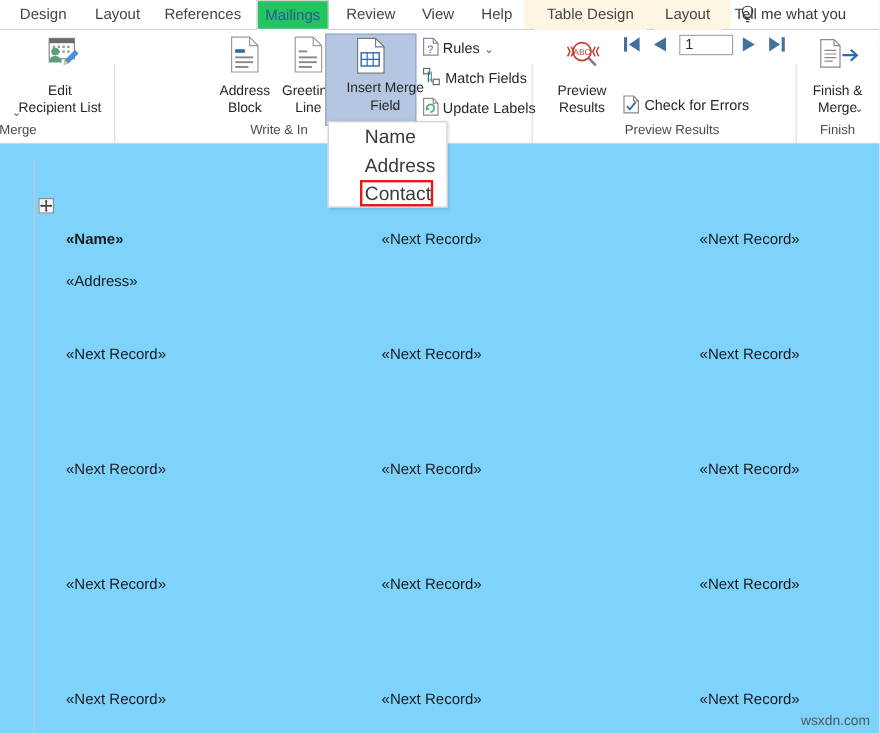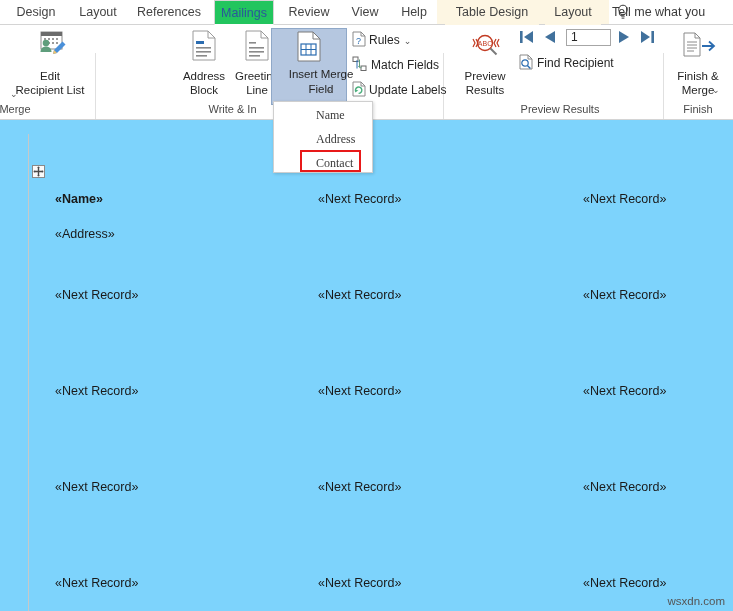--- a/index.html
+++ b/index.html
@@ -151,28 +151,27 @@
     left: 273px; top: 101px;
     width: 100px; height: 72px;
     background: #ffffff;
     border: 1px solid #cfcfcf;
     box-shadow: 1px 1px 3px rgba(0,0,0,0.16);
     z-index: 20;
     box-sizing: border-box;
   }
   .dd-item {
     position: absolute;
-    left: 16px; width: 100px;
+    left: 4px; width: 100px;
     height: 24px; line-height: 24px;
-    font-size: 12px;
+    font-size: 16px;
     color: #3b3b3b;
     padding-left: 26px;
     box-sizing: border-box;
     white-space: nowrap;
-    font-family: Liberation Serif, serif;
   }
   .redbox {
     position: absolute;
     border: 2px solid #e81919;
     box-sizing: border-box;
     z-index: 25;
     pointer-events: none;
   }
 
   
@@ -385,31 +384,30 @@
         <path d="M1 1l10 6-10 6z" fill="#41719c"></path>
       </svg>
   </span>
   <span class="navbtn" style="left:640px; top:5px;">
     <svg width="15" height="14" viewBox="0 0 15 14">
       <path d="M1 1l9 6-9 6z" fill="#41719c"></path>
       <rect x="11.4" y="1" width="2.6" height="12" fill="#41719c"></rect>
     </svg>
   </span>
 
-  <div class="smallbtn" style="left:519px; top:29px;">
+
+  <div class="smallbtn" style="left:519px; top:54px;">
     <span class="icon-wrap" style="position:relative; display:inline-block; vertical-align:-3px; margin-right:3px;">
       <svg width="15" height="16" viewBox="0 0 15 16">
         <path d="M1 1h8l4 4v10H1z" fill="#ffffff" stroke="#8a8a8a" stroke-width="1"></path>
         <path d="M9 1v4h4" fill="none" stroke="#8a8a8a" stroke-width="1"></path>
-        <circle cx="6" cy="9" r="3.2" fill="none" stroke="#2b6cb0" stroke-width="1.2"></circle>
-        <path d="M8.4 11.4l3 3" stroke="#2b6cb0" stroke-width="1.4"></path>
-      </svg>
-    </span><span>Find Recipient</span>
-  </div>
-
+        <path d="M3.5 9.5l2.3 2.6 5-6" fill="none" stroke="#2b6cb0" stroke-width="1.5"></path>
+      </svg>
+    </span><span>Check for Errors</span>
+  </div>
 
   <div class="grouplabel" style="left:505px; top:78px; width:110px;">Preview Results</div>
 
   <div class="bigbtn" style="left:668px; top:3px; width:60px; height:80px;">
     <span class="icon-wrap" style="left:14px; top:4px;">
       <svg width="34" height="30" viewBox="0 0 34 30">
         <path d="M2 1h11l5 5v18H2z" fill="#ffffff" stroke="#8a8a8a" stroke-width="1"></path>
         <path d="M13 1v5h5" fill="none" stroke="#8a8a8a" stroke-width="1"></path>
         <g stroke="#8a8a8a" stroke-width="1">
           <path d="M5 10h10M5 13h10M5 16h10M5 19h7"></path>

